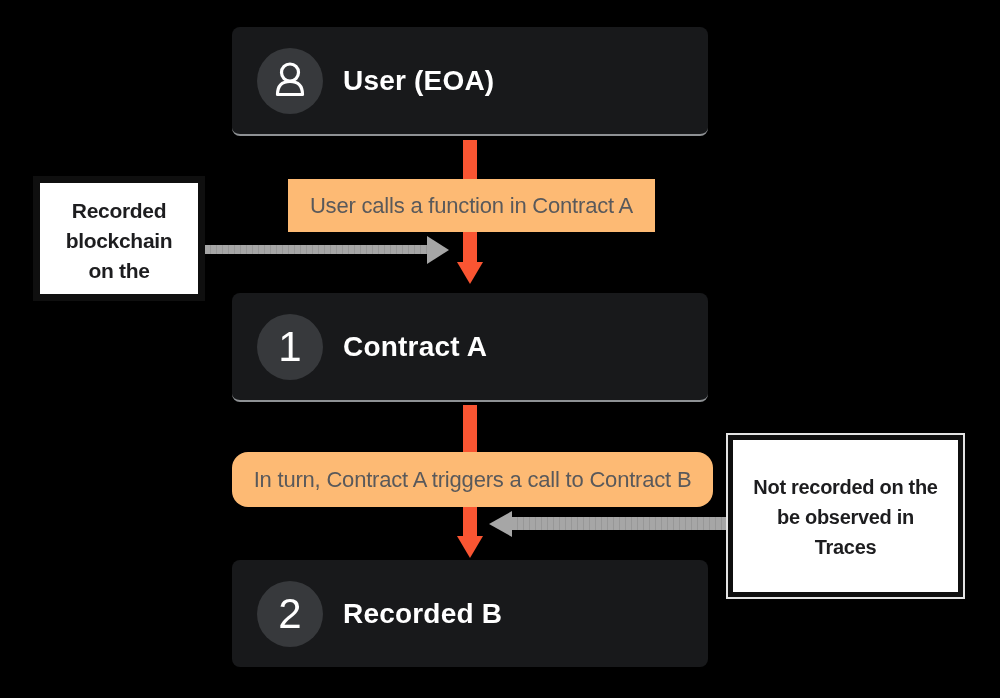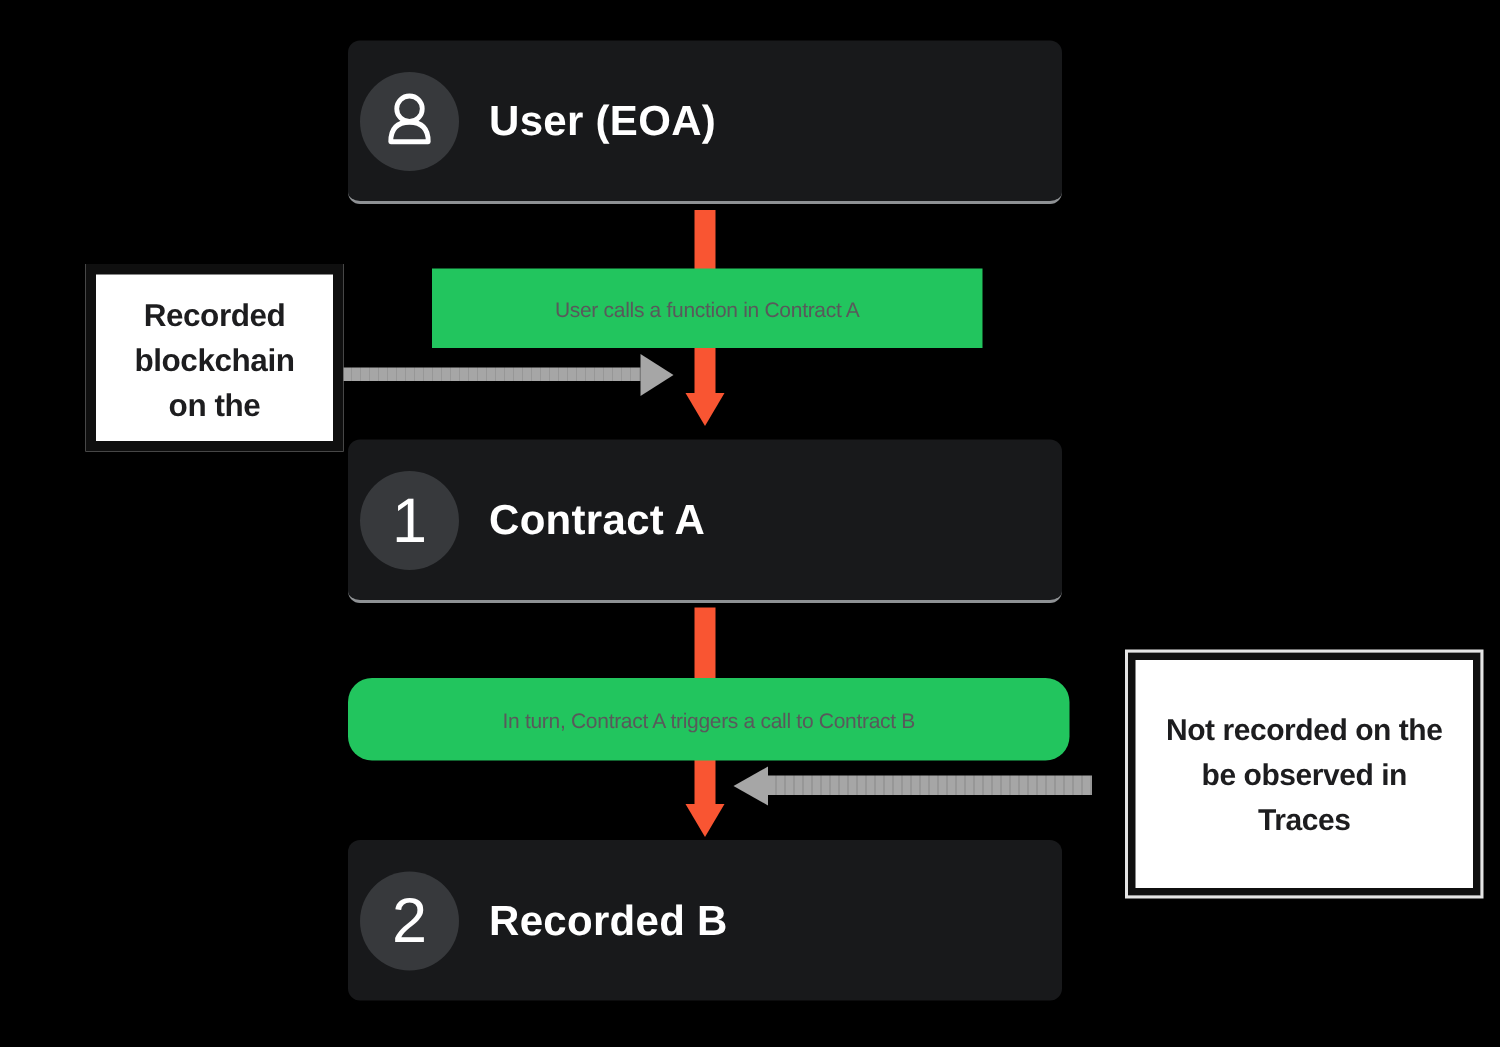--- a/index.html
+++ b/index.html
@@ -4,50 +4,50 @@
 <style>
   html,body{margin:0;padding:0;background:#000;}
   #stage{
     position:relative;width:1000px;height:698px;background:#000;overflow:hidden;
     font-family:"Liberation Sans", sans-serif;
   }
   
   .node{
     position:absolute;left:232px;width:476px;height:107px;
     background:#18191b;border-radius:8px;box-sizing:border-box;
-    display:flex;align-items:center;padding-left:8px;
+    display:flex;align-items:center;padding-left:25px;
   }
   .node.sep{border-bottom:2px solid #8e9194;height:109px;}
   .badge{
     width:66px;height:66px;border-radius:50%;background:#37393c;
     display:flex;align-items:center;justify-content:center;flex:0 0 auto;
   }
   .badge-num{color:#ffffff;font-size:42px;font-weight:400;line-height:1;}
   .node-title{color:#ffffff;font-size:28px;font-weight:700;margin-left:20px;letter-spacing:.2px;white-space:nowrap;}
   
   .oshaft{position:absolute;width:14px;background:#f95532;z-index:1;}
   .ohead{position:absolute;width:0;height:0;z-index:1;
     border-left:13px solid transparent;border-right:13px solid transparent;
     border-top:22px solid #f95532;}
   
   .band{
-    position:absolute;background:#22c55e;color:#59595b;z-index:2;
+    position:absolute;background:#fdba74;color:#59595b;z-index:2;
     display:flex;align-items:center;justify-content:center;
-    font-size:14px;white-space:nowrap;letter-spacing:-.2px;
+    font-size:22px;white-space:nowrap;letter-spacing:-.2px;
   }
   
   .gshaft{position:absolute;z-index:2;
     background:repeating-linear-gradient(90deg,#a6a6a6 0 5px,#979797 5px 6px);}
   .ghead{position:absolute;width:0;height:0;z-index:2;}
   .ghead.right{border-top:14px solid transparent;border-bottom:14px solid transparent;border-left:22px solid #a6a6a6;}
   .ghead.left{border-top:13px solid transparent;border-bottom:13px solid transparent;border-right:23px solid #a6a6a6;}
   
   .callout{
     position:absolute;background:#ffffff;box-sizing:border-box;z-index:3;
-    text-align:center;color:#1d1d1f;font-weight:700;margin-left:24px;
+    text-align:center;color:#1d1d1f;font-weight:700;
   }
   .callout .line{filter:blur(.4px);letter-spacing:-.3px;}
   #callout-left{left:33px;top:176px;width:172px;height:125px;border:7px solid #0f0f0f;
     font-size:21px;line-height:30px;padding-top:13px;}
   #callout-right{left:728px;top:435px;width:235px;height:162px;border:5px solid #0f0f0f;
     outline:2px solid #e4e4e4;font-size:20px;line-height:30px;padding-top:32px;}
   .icon-svg{display:block;}
 </style>
 </head>
 <body>

